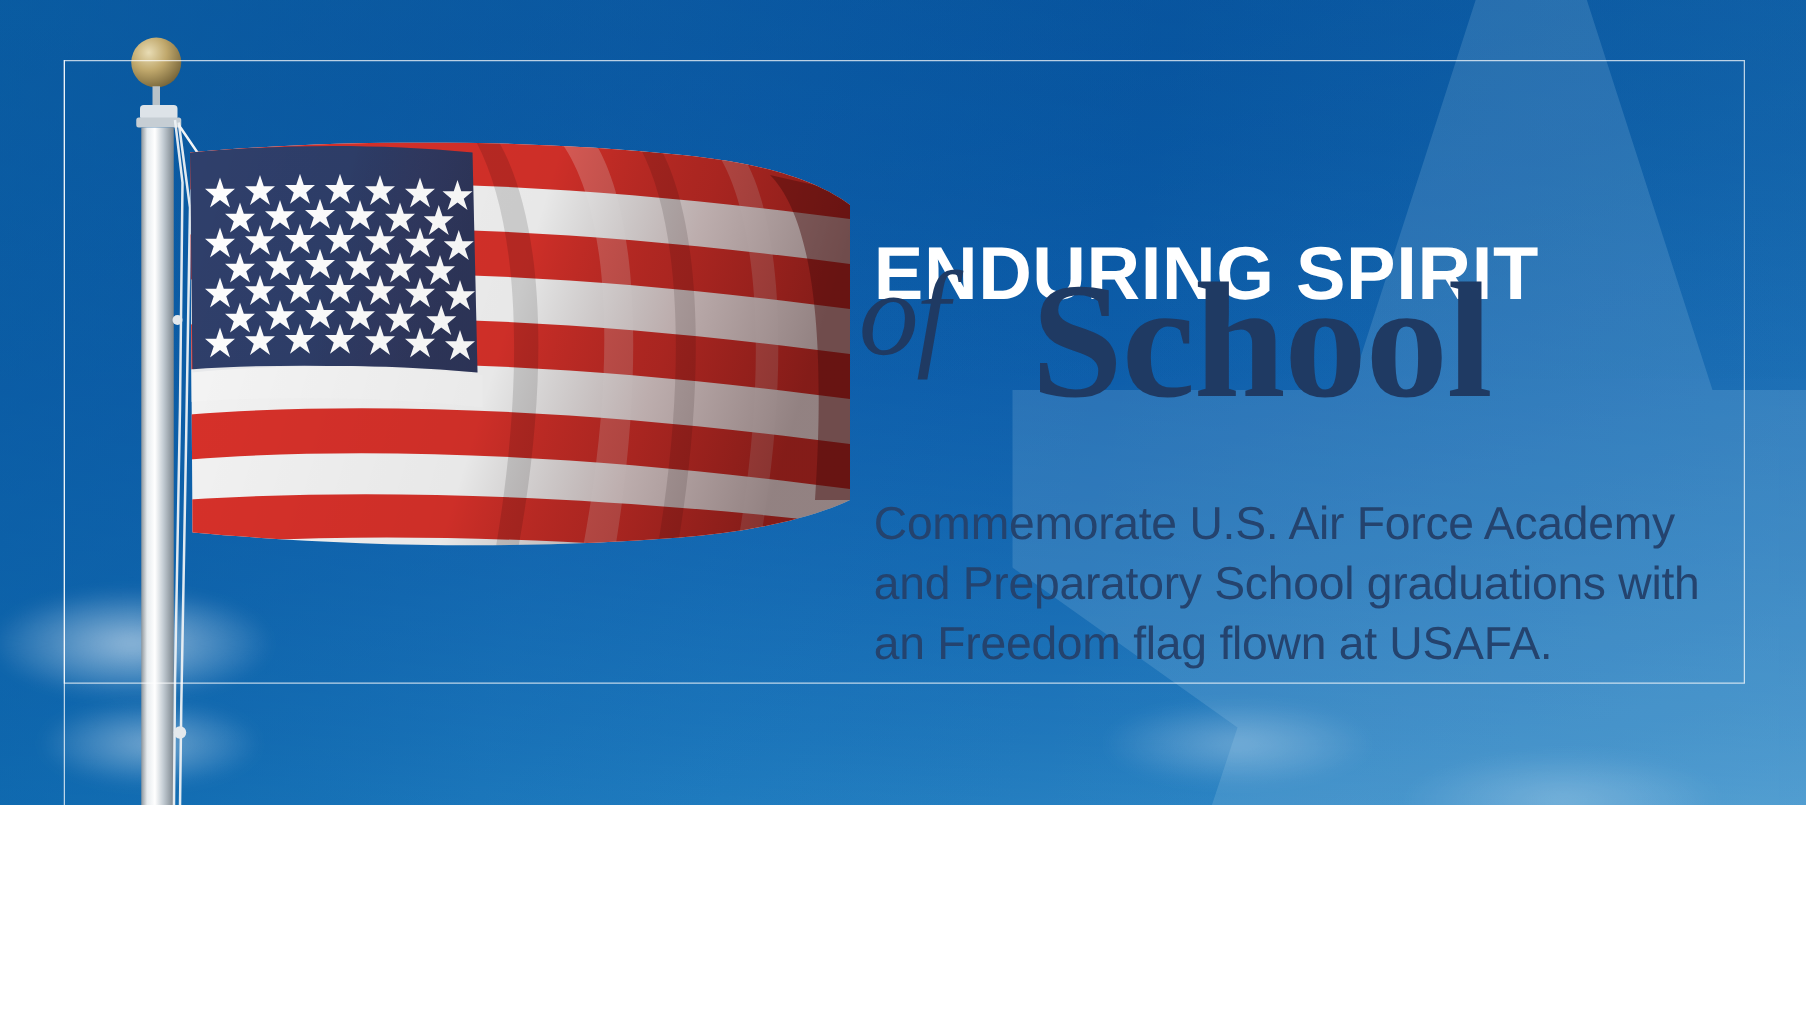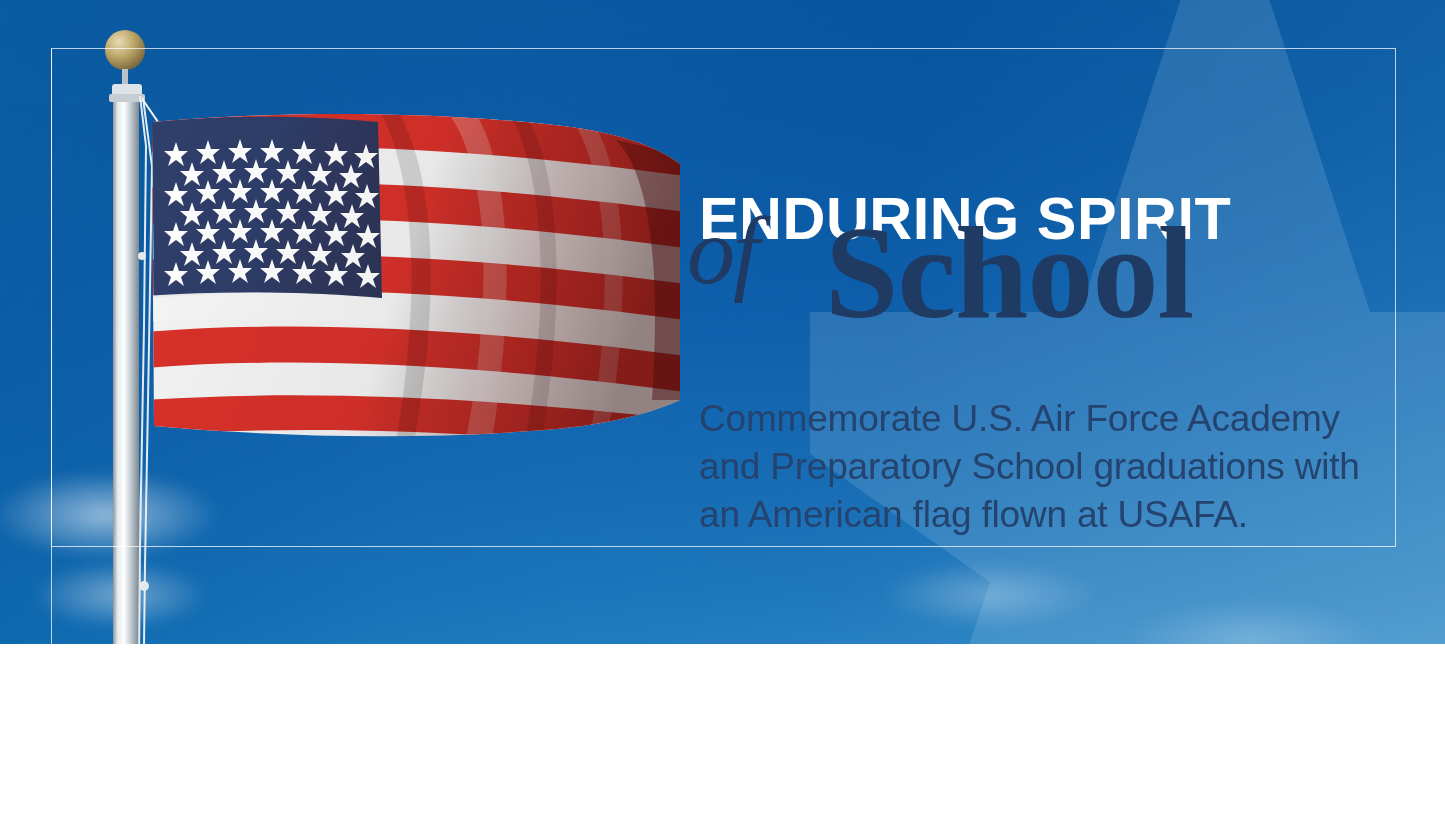--- a/index.html
+++ b/index.html
@@ -393,21 +393,21 @@
   <div class="frame-h"></div>
 
   <div class="copy">
     <h1 class="headline">ENDURING SPIRIT</h1>
 
     <div class="script-line">
       <span class="script-of">of</span>
       <span class="freedom">School</span>
     </div>
 
-    <p class="body-copy">Commemorate U.S. Air Force Academy and Preparatory School graduations with an American flag flown at USAFA.</p>
+    <p class="body-copy">Commemorate U.S. Air Force Academy and Preparatory School graduations with an Freedom flag flown at USAFA.</p>
   </div>
 
   <div class="logo">
     <svg viewBox="0 0 158 112" xmlns="http://www.w3.org/2000/svg">
       <g fill="#ffffff">
 
         <path d="M79,6 C85,6 88,14 88,26 C88,38 85,46 82,50 L76,50 C73,46 70,38 70,26 C70,14 73,6 79,6 Z"></path>
         <path d="M79,106 C73,106 70,98 70,86 C70,74 73,66 76,62 L82,62 C85,66 88,74 88,86 C88,98 85,106 79,106 Z"></path>
 
         <path d="M68,50 C58,44 44,41 30,41 C20,41 12,43 6,47 C14,47 22,49 28,52 C18,52 10,55 4,60 C12,58 22,58 30,60 C22,62 15,66 10,72 C18,67 28,65 37,65 C31,69 26,74 23,80 C31,73 42,68 52,66 C48,70 45,75 43,80 C50,72 59,66 68,62 Z"></path>

